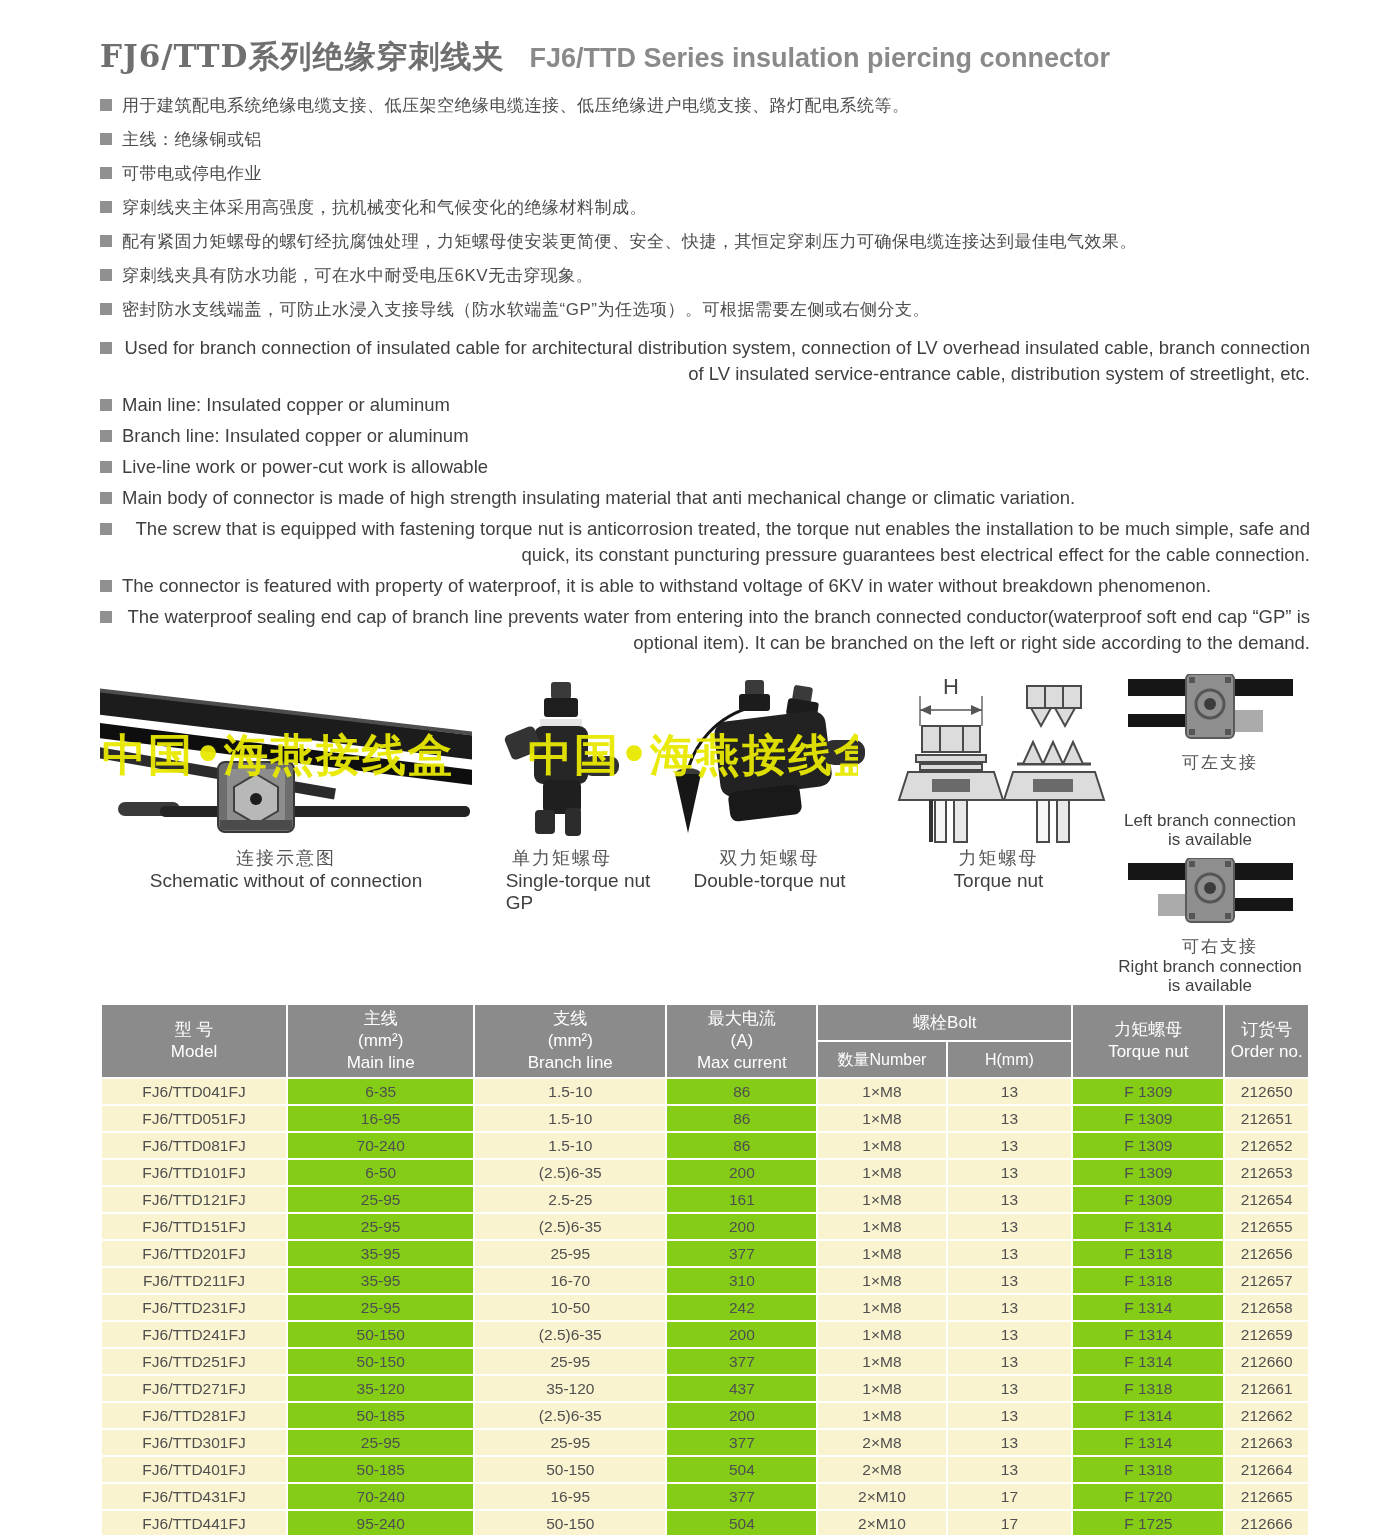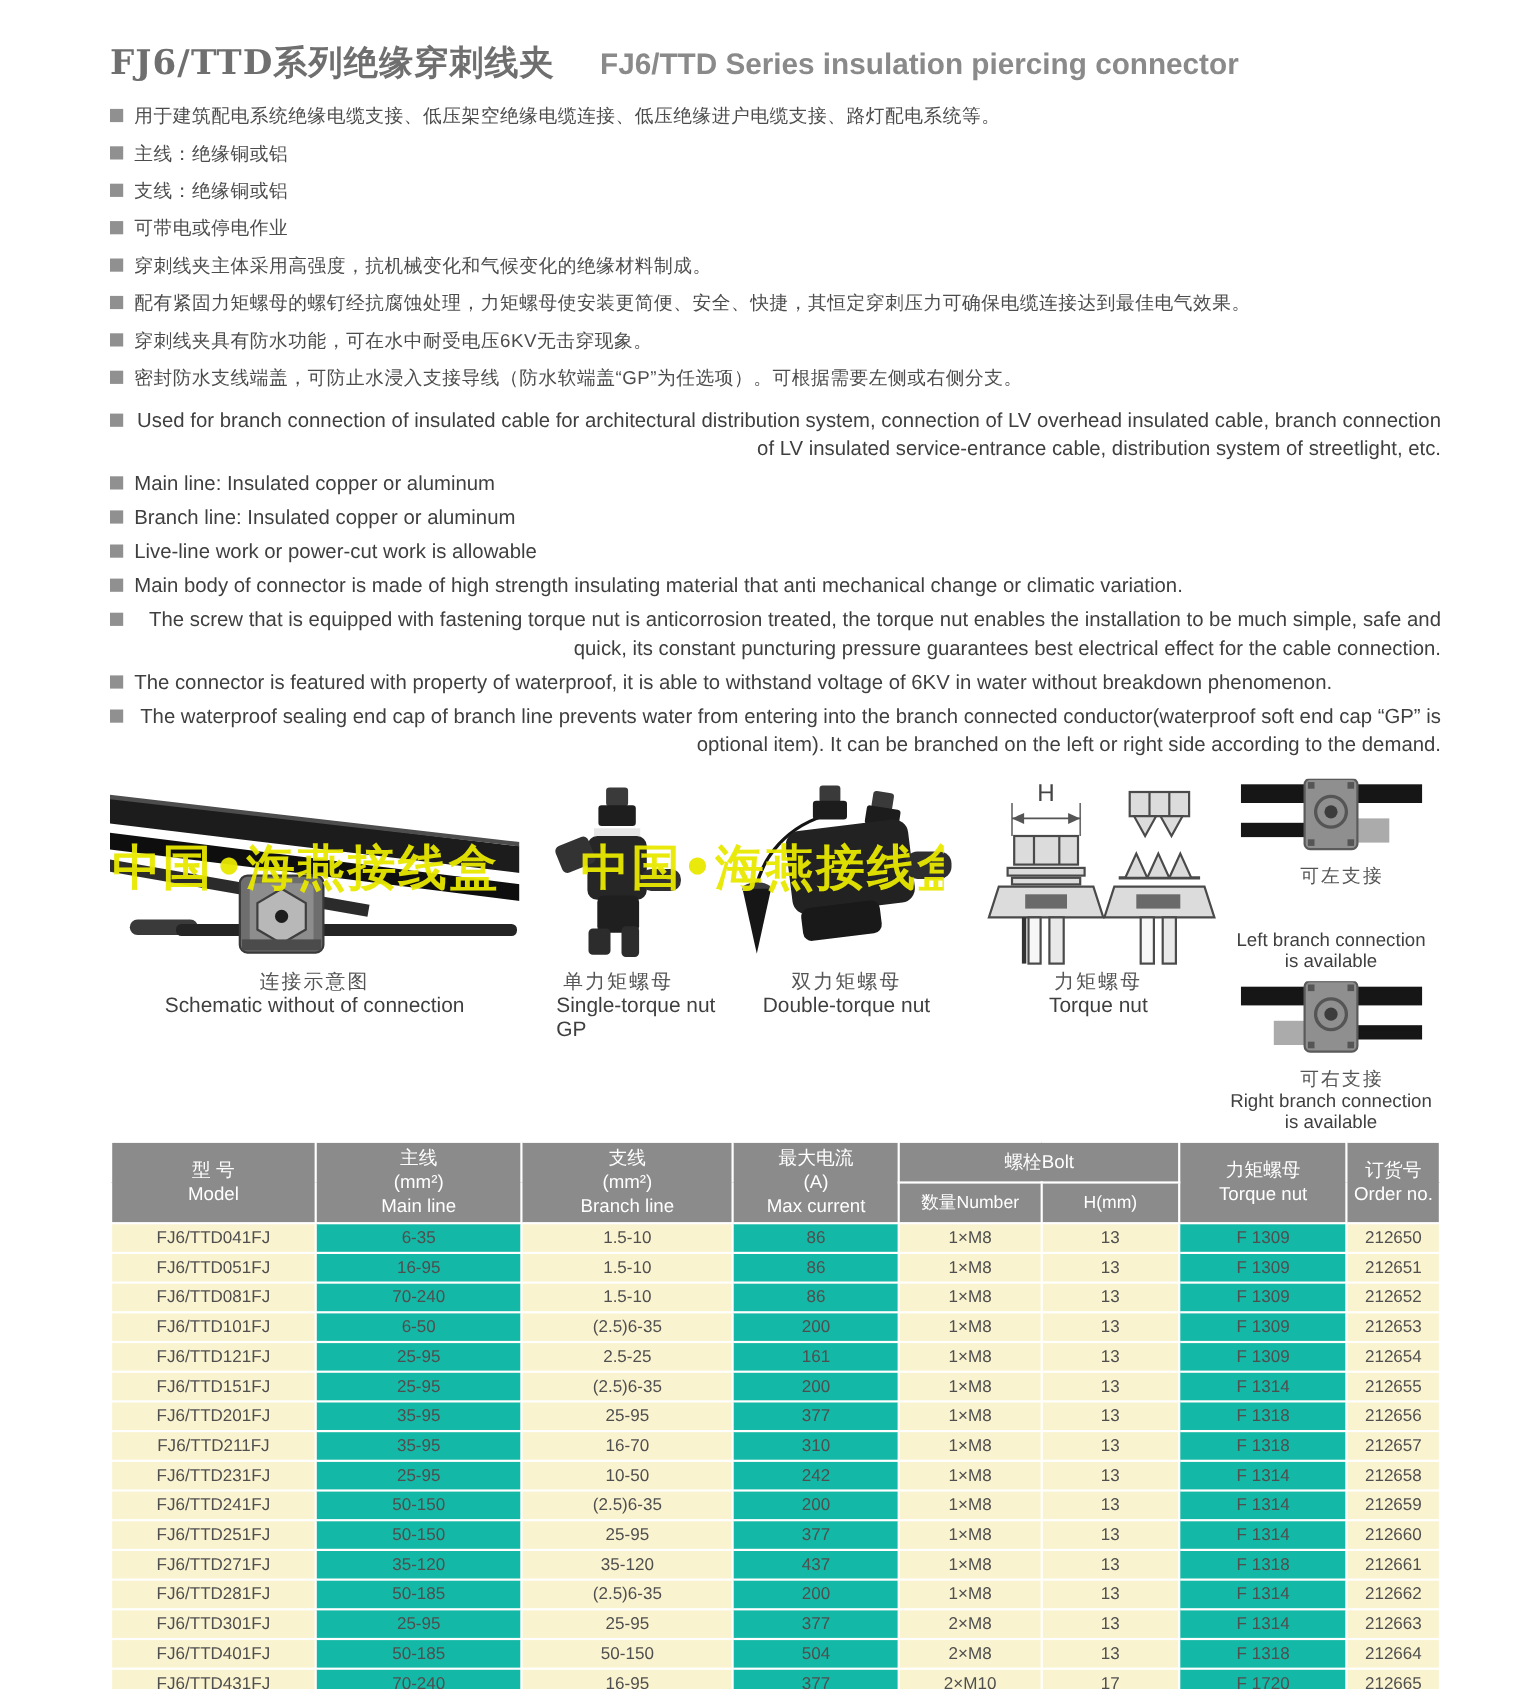--- a/index.html
+++ b/index.html
@@ -6,21 +6,21 @@
   html,body { background:#ffffff; }
   body {
     width:1400px; min-height:1535px;
     font-family:"Liberation Sans", sans-serif;
     color:#4a4a4a;
     position:relative;
   }
   .page { padding:12px 90px 0 100px; }
 
   
-  .title-row { display:flex; align-items:baseline; gap:41px; }
+  .title-row { display:flex; align-items:baseline; gap:25px; }
   .title-zh {
     font-family:"DejaVu Serif", serif;
     font-size:31px; font-weight:bold; color:#6f6f6f; letter-spacing:1px;
   }
   .title-en { font-size:27px; font-weight:bold; color:#8a8a8a; letter-spacing:0px;margin-top:31px; }
 
   
   ul.features { list-style:none; }
   ul.features-zh { margin-top:14px; }
   ul.features-en { margin-top:12px; }
@@ -66,21 +66,21 @@
   
   table.spec { width:100%; border-collapse:collapse; margin-top:8px; table-layout:fixed; }
   table.spec th, table.spec td { border:2px solid #ffffff; text-align:center; }
   thead th {
     background:#8b8b8b; color:#ffffff; font-weight:normal;
     font-size:17px; line-height:22px; padding:3px 2px;
   }
   thead .hsub { font-size:16px; }
   tbody td { font-size:15.5px; color:#4f4f4f; padding:3.5px 2px; height:22px; }
   td.c0, td.c2, td.c4, td.c5, td.c7 { background:#faf3cf; }
-  td.c1, td.c3, td.c6 { background:#14b8a6; }
+  td.c1, td.c3, td.c6 { background:#84cc16; }
 
   svg text { font-family:"Liberation Sans", sans-serif; }
 </style>
 </head>
 <body>
 
 <div class="page">
 
   <div class="title-row">
     <div class="title-zh">FJ6/TTD系列绝缘穿刺线夹</div>
@@ -92,24 +92,20 @@
       <li>
         <span class="sq"></span>
         <span class="ftxt-zh">用于建筑配电系统绝缘电缆支接、低压架空绝缘电缆连接、低压绝缘进户电缆支接、路灯配电系统等。</span>
       </li>
 
       <li>
         <span class="sq"></span>
         <span class="ftxt-zh">主线：绝缘铜或铝</span>
       </li>
 
-      <li>
-        <span class="sq"></span>
-        <span class="ftxt-zh">支线：绝缘铜或铝</span>
-      </li>
 
       <li>
         <span class="sq"></span>
         <span class="ftxt-zh">可带电或停电作业</span>
       </li>
 
       <li>
         <span class="sq"></span>
         <span class="ftxt-zh">穿刺线夹主体采用高强度，抗机械变化和气候变化的绝缘材料制成。</span>
       </li>

